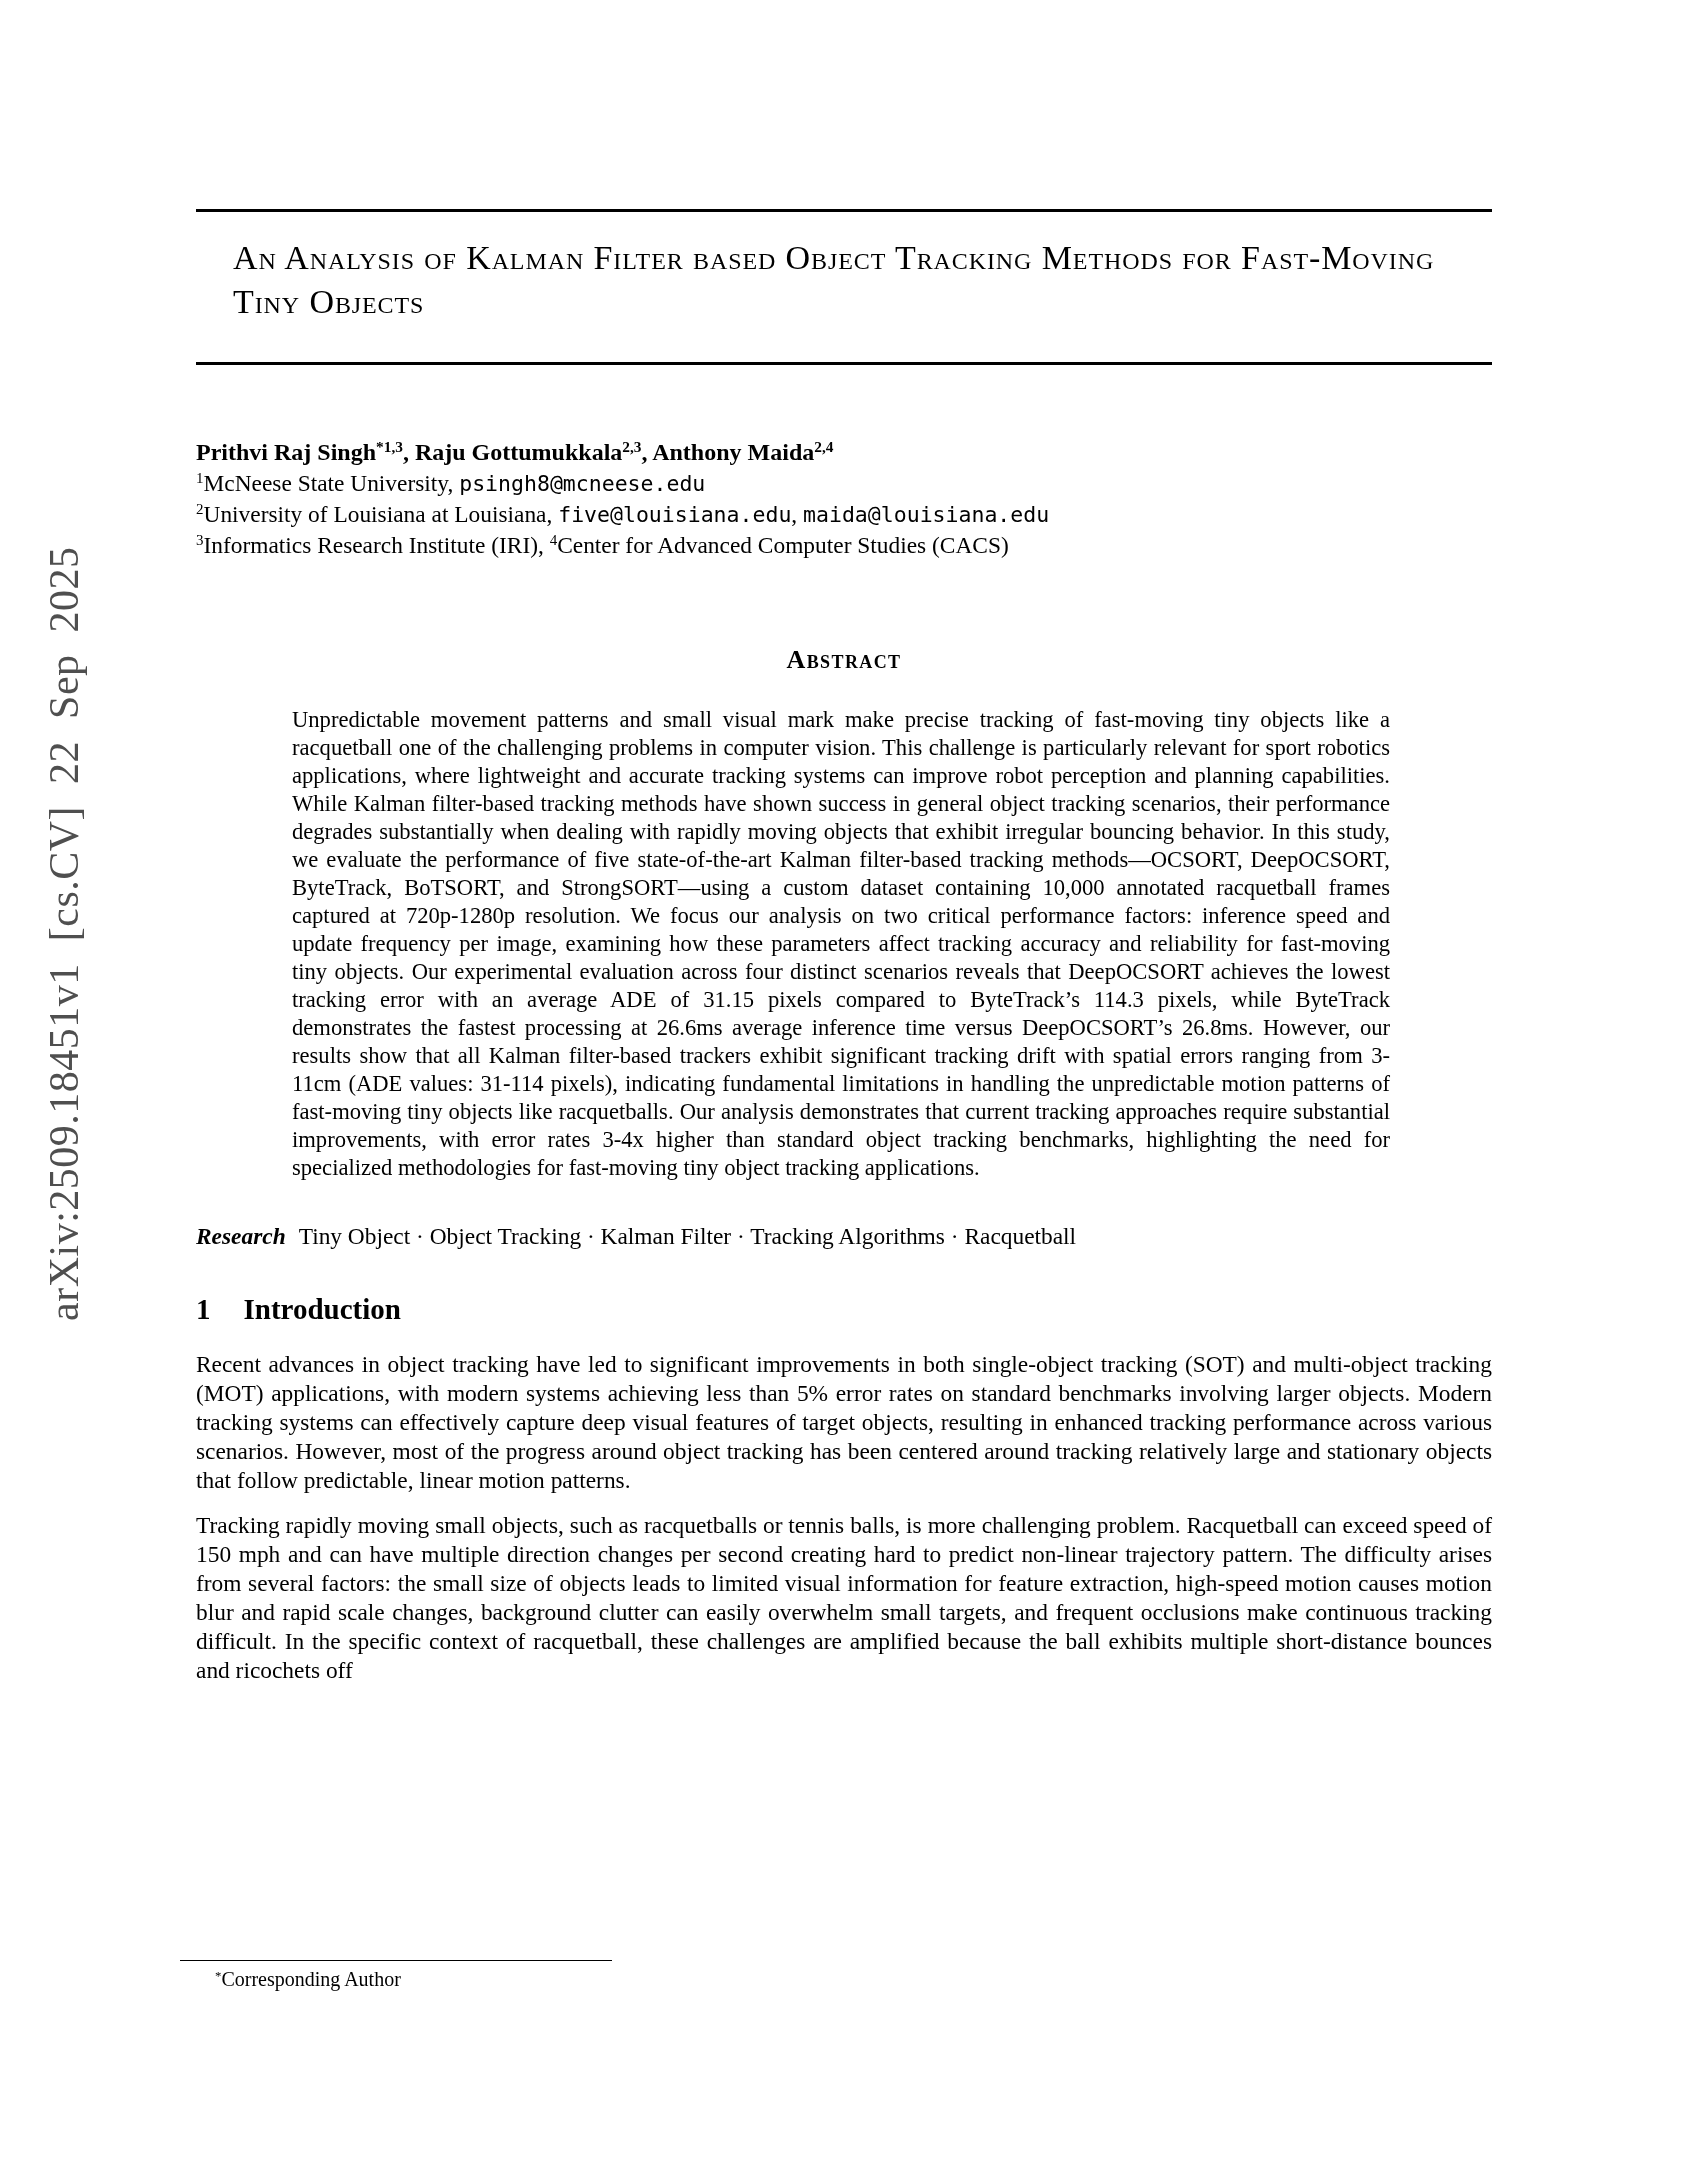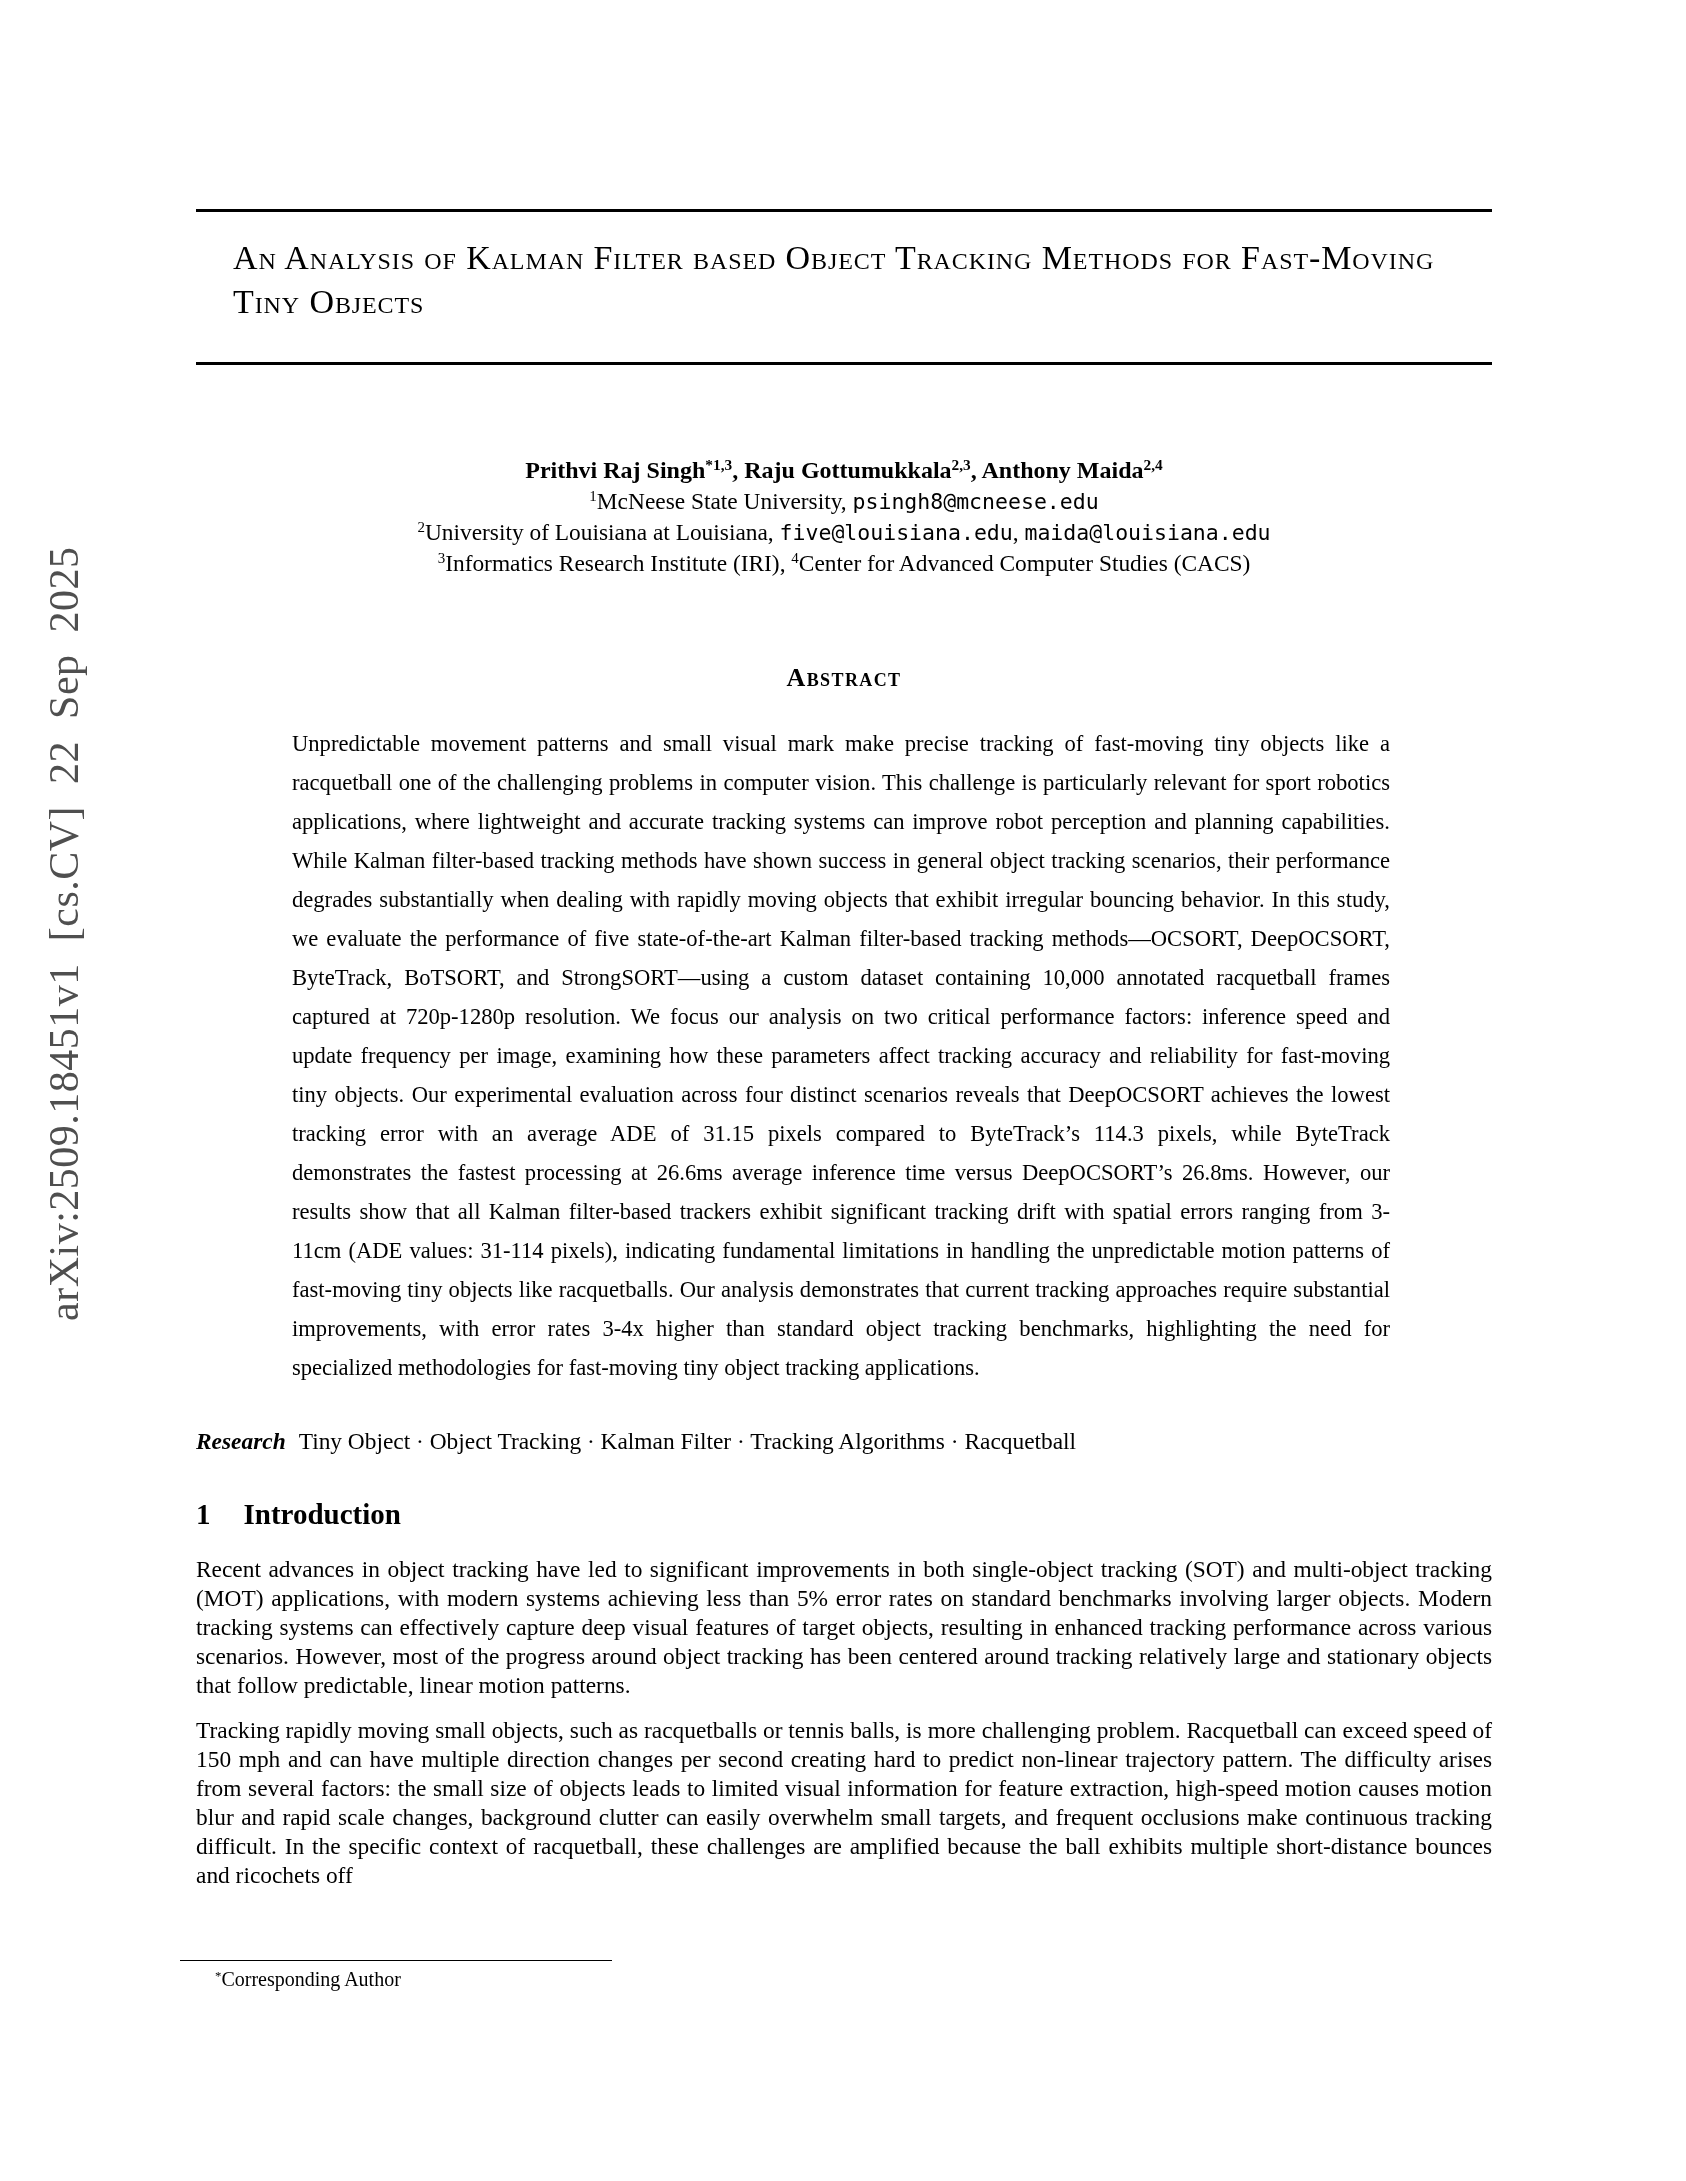--- a/index.html
+++ b/index.html
@@ -47,22 +47,21 @@
     font-variant: small-caps;
     font-weight: 500;
     font-size: 34px;
     line-height: 1.28;
     letter-spacing: 0.9px;
   }
   .rule-bottom {
     margin-top: 39px;
   }
   .authors-block {
-    margin-top: 90px;
-    text-align: center;
+    margin-top: 72px;
     font-size: 24px;
     line-height: 31px;
   }
   .author-line {
     font-weight: bold;
   }
   sup {
     font-size: 64%;
     position: relative;
     top: 0.9px;
@@ -83,21 +82,21 @@
     text-align: center;
     font-variant: small-caps;
     font-weight: bold;
     font-size: 26px;
     letter-spacing: 1.4px;
   }
   .abstract-body {
     margin: 31px 102px 0 96px;
     text-align: justify;
     font-size: 22.6px;
-    line-height: 39px;
+    line-height: 28px;
   }
   .code-line {
     margin: 2.8px 102px 0 96px;
     font-size: 22.6px;
     line-height: 28px;
   }
   .keywords {
     margin: 40px 0 0 0;
     font-size: 23.4px;
     line-height: 29px;

